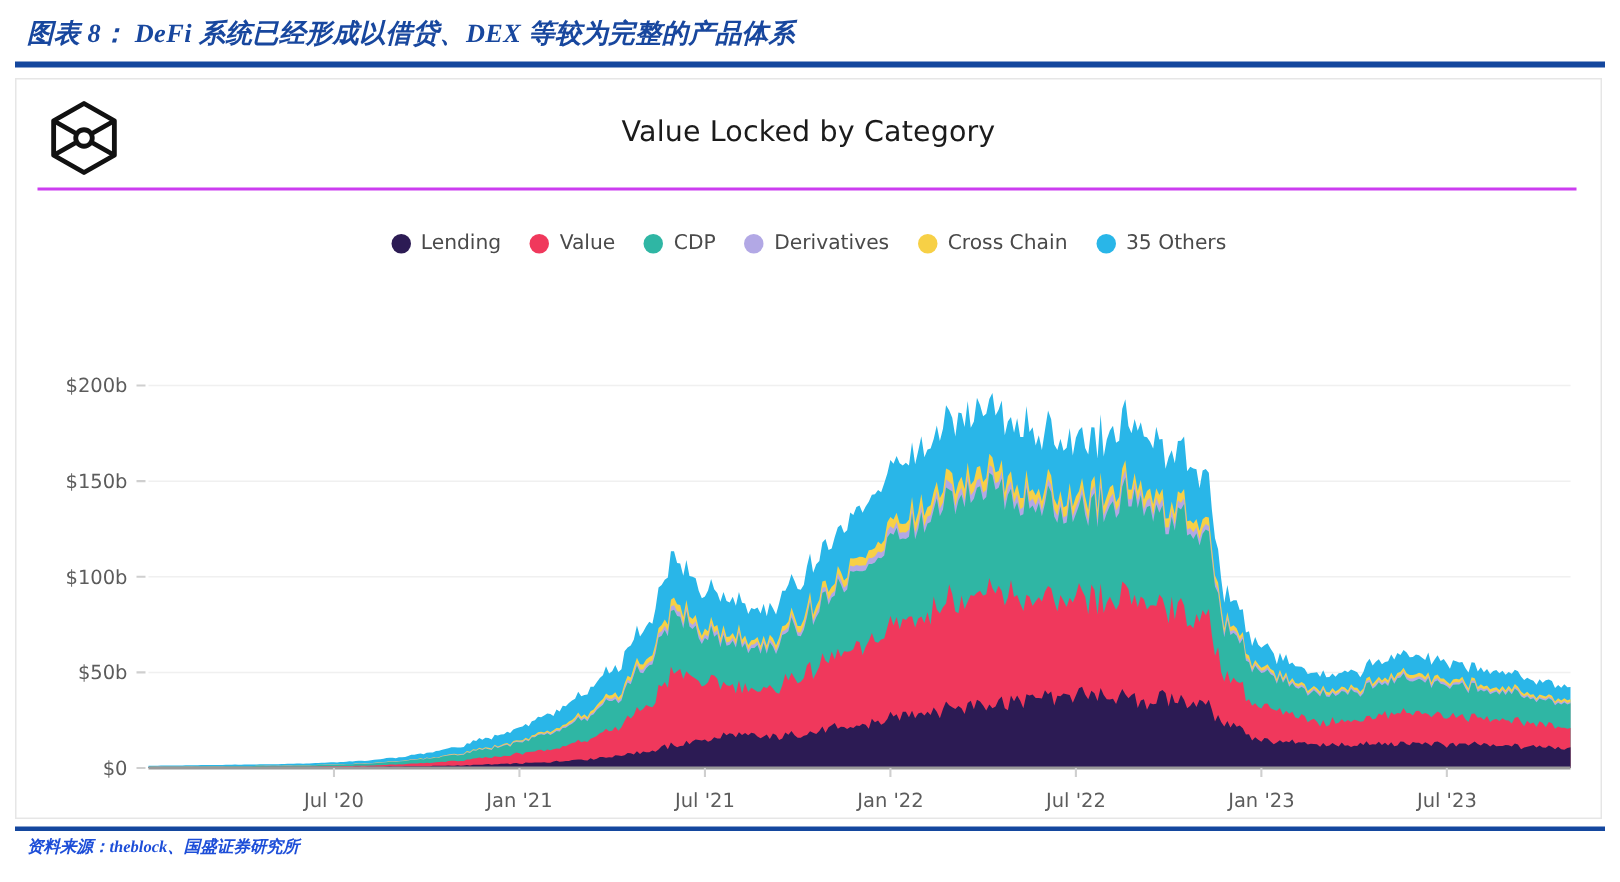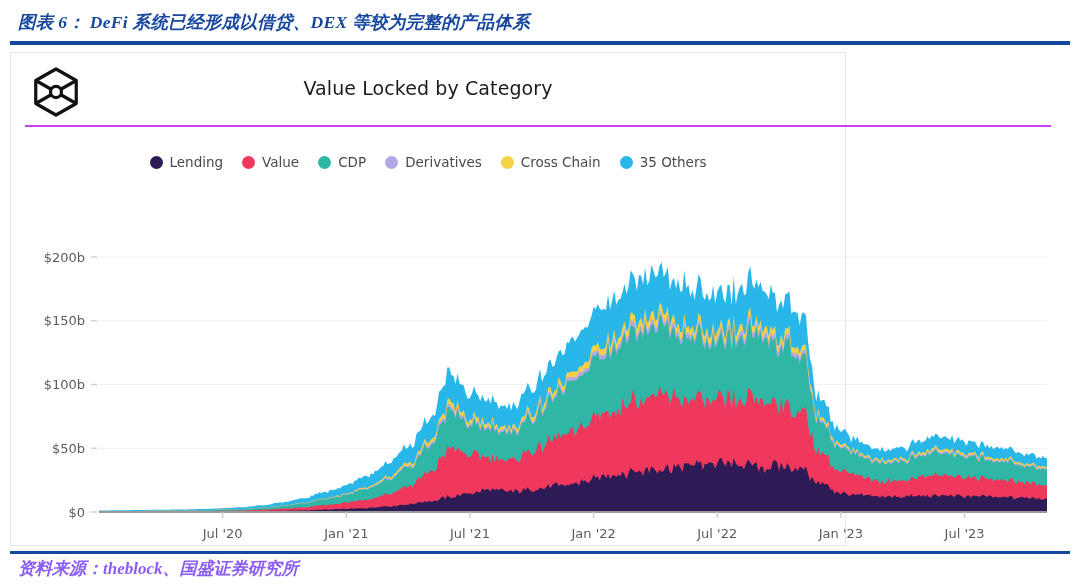--- a/index.html
+++ b/index.html
@@ -24,26 +24,26 @@
     background:#14479e;
   }
   .rule-bottom{
     position:absolute;left:10px;top:551px;width:1060px;height:3px;
     background:#14479e;
   }
   .report-source{
     position:absolute;left:18px;top:557px;
     font-family:"Liberation Serif","DejaVu Serif",serif;
     font-style:italic;font-weight:700;
-    font-size:17px;color:#8b5cf6;white-space:nowrap;
+    font-size:11px;color:#1d4ed8;white-space:nowrap;
   }
 
   
   .card{
-    position:absolute;left:10px;top:52px;width:836px;height:494px;
+    position:absolute;left:10px;top:52px;width:1058px;height:494px;
     background:#fff;border:1px solid #e6e6e6;box-sizing:border-box;
   }
   .logo{
     position:absolute;left:22px;top:14px;width:46px;height:50px;
   }
   .chart-title{
     position:absolute;left:0;top:24px;width:100%;
     text-align:center;font-size:19px;color:#1b1b1b;
     font-family:"DejaVu Sans",sans-serif;font-weight:400;
     letter-spacing:.1px;
@@ -75,21 +75,21 @@
     font-family:"DejaVu Sans",sans-serif;text-anchor:end;
   }
   .xtick{
     font-size:13px;fill:#5c5c5c;
     font-family:"DejaVu Sans",sans-serif;text-anchor:middle;
   }
 </style>
 </head>
 <body>
 
-<div class="report-title">图表 6： DeFi 系统已经形成以借贷、DEX 等较为完整的产品体系</div>
+<div class="report-title">图表 8： DeFi 系统已经形成以借贷、DEX 等较为完整的产品体系</div>
 
 <div class="rule-top"></div>
 
 <div class="card">
 
   <div class="logo">
     <svg viewBox="0 0 100 108" width="46" height="50" aria-hidden="true">
       <g fill="none" stroke="#111111" stroke-width="7" stroke-linejoin="round">
         <polygon points="50,4 94,29 94,79 50,104 6,79 6,29"></polygon>
         <path d="M6,29 L50,54 L94,29"></path>

